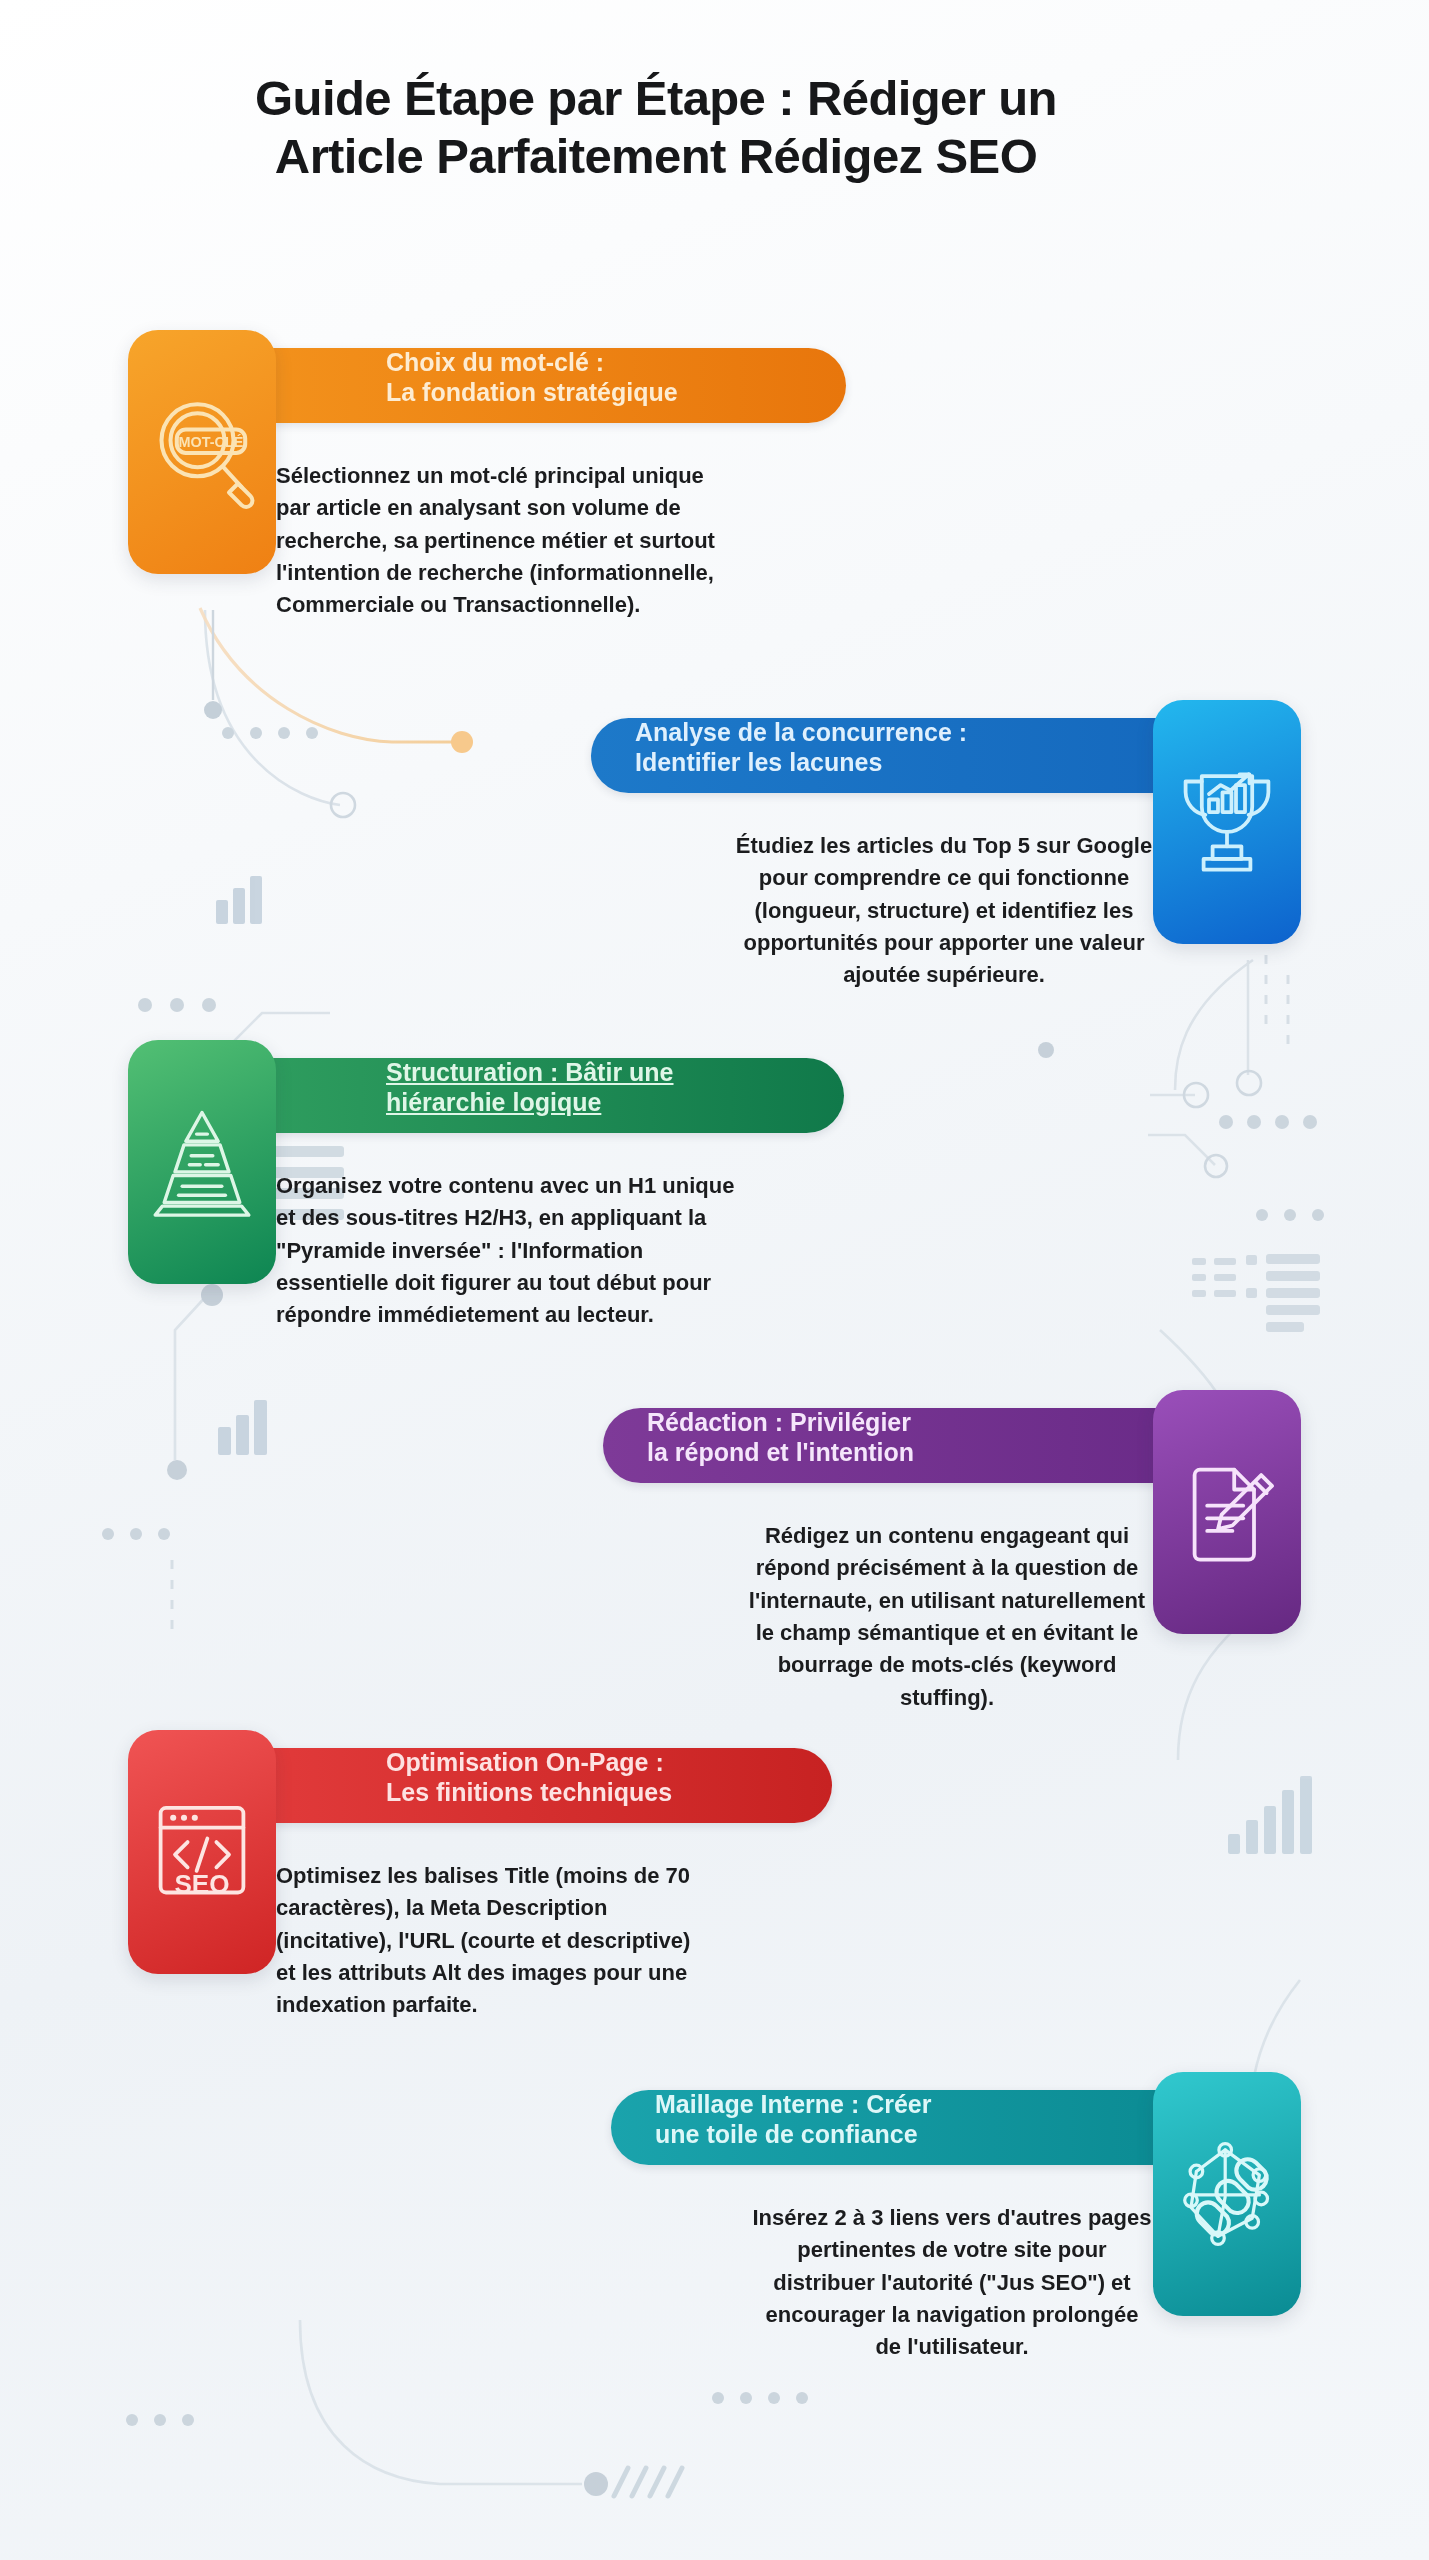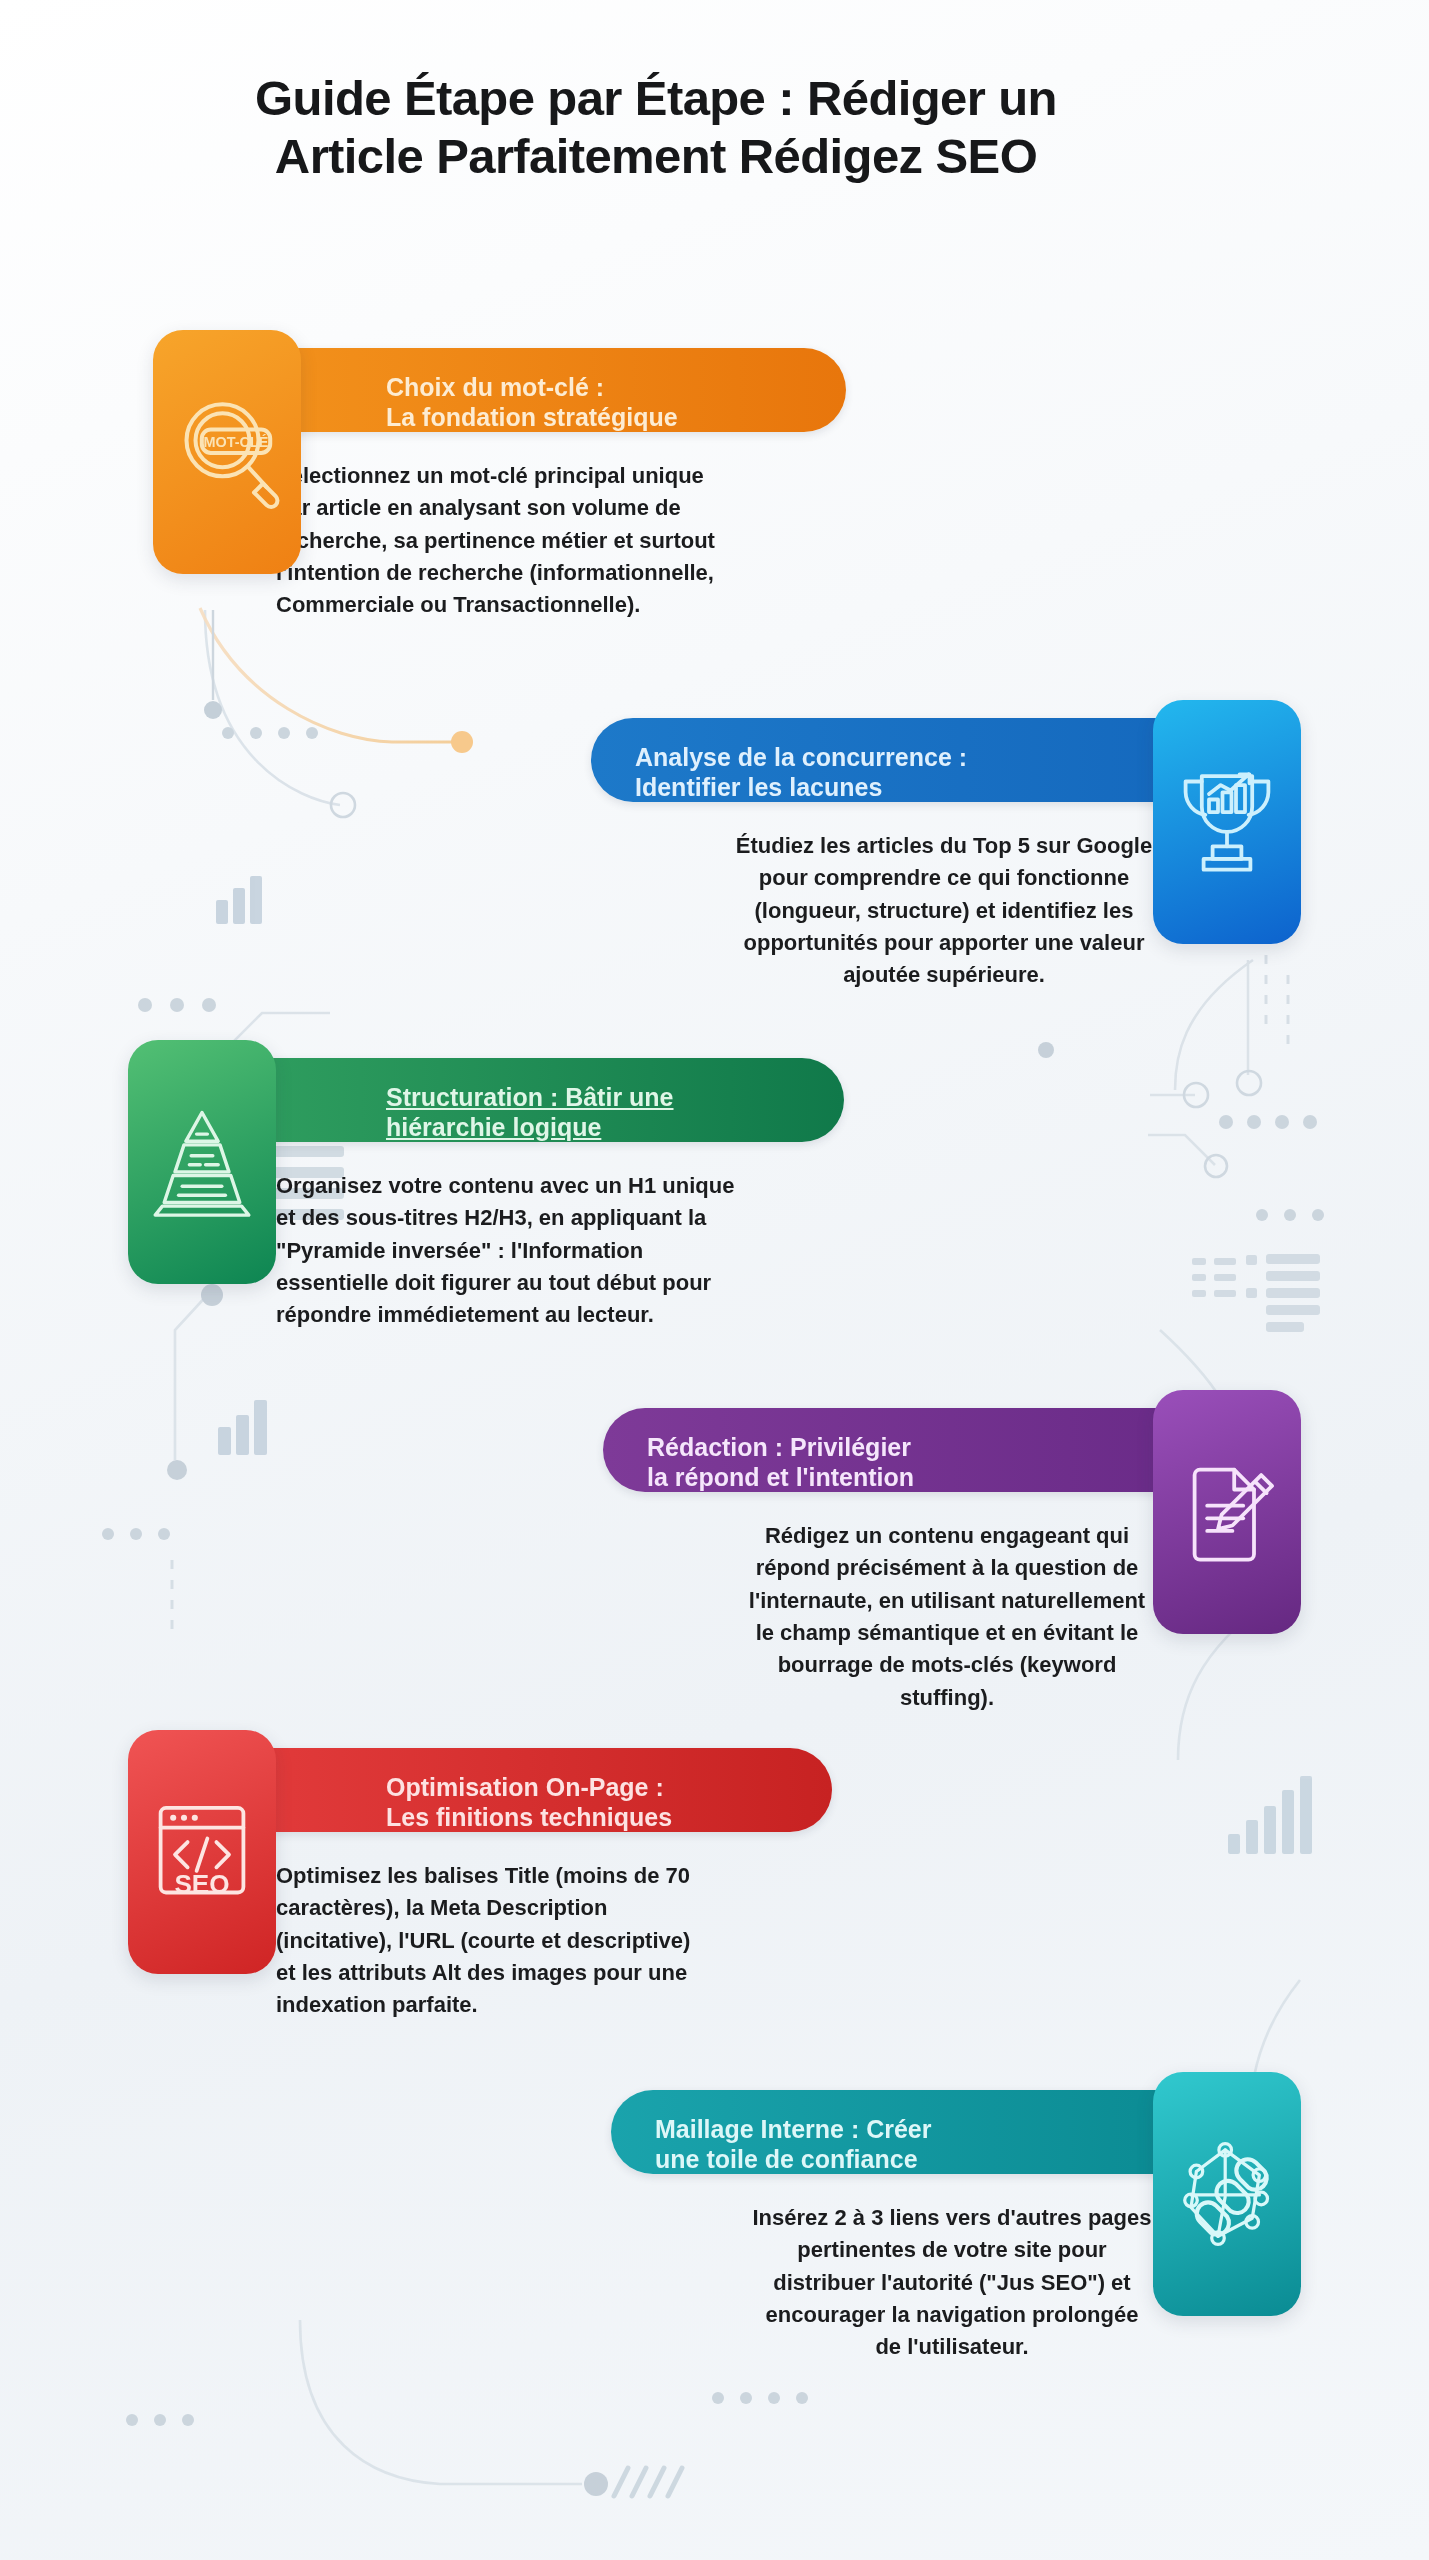--- a/index.html
+++ b/index.html
@@ -30,22 +30,22 @@
 
   .icon-tile {
     position:absolute; width:148px; height:244px;
     border-radius:30px; z-index:4;
     display:flex; align-items:center; justify-content:center;
     box-shadow: 0 6px 18px rgba(40,50,70,0.13);
   }
   .icon-tile svg { width:108px; height:126px; display:block; }
 
   .banner {
-    position:absolute; height:84px; z-index:3;
-    display:flex; align-items:flex-end;
+    position:absolute; height:75px; z-index:3;
+    display:flex; align-items:flex-start;
     box-shadow: 0 3px 9px rgba(40,50,70,0.12);
   }
   .banner-text {
     font-size:25px; font-weight:bold; line-height:1.18;
     color:#fdf3e6; white-space:pre-line;
   }
 
   .body-text {
     position:absolute; z-index:3;
     font-size:22px; font-weight:bold; line-height:1.47;
@@ -209,21 +209,21 @@
   <div class="title-wrap">
     <div class="title-line">Guide Étape par Étape : Rédiger un</div>
     <div class="title-line">Article Parfaitement Rédigez SEO</div>
   </div>
 
   <div class="step left" style="left:128px; top:330px; width:1060px; height:250px;">
     <div class="banner" style="width:600px; background:linear-gradient(90deg,#f3921c,#e8760c);">
       <div class="banner-text" style="color:#fdecd2;">Choix du mot-clé :
 La fondation stratégique</div>
     </div>
-    <div class="icon-tile" style="background:linear-gradient(150deg,#f7a52b,#ef8013);margin-left:25px;">
+    <div class="icon-tile" style="background:linear-gradient(150deg,#f7a52b,#ef8013);">
       <svg viewBox="0 0 120 130" fill="none" stroke="#fbe3b4" stroke-width="4.5" stroke-linecap="round" stroke-linejoin="round">
         <circle cx="55" cy="52" r="40"></circle>
         <circle cx="55" cy="52" r="30"></circle>
         <line x1="83" y1="81" x2="104" y2="104"></line>
         <path d="M100 100 l14 14 a7 7 0 0 1 -10 10 l-14 -14 z"></path>
         <rect x="32" y="40" width="76" height="26" rx="10" fill="none"></rect>
         <text x="70" y="59" font-family="Liberation Sans, sans-serif" font-size="16" font-weight="bold" fill="#fbe3b4" stroke="none" text-anchor="middle">MOT-CLÉ</text>
       </svg>
     </div>
     <div class="body-text" style="width:450px;">Sélectionnez un mot-clé principal unique par article en analysant son volume de recherche, sa pertinence métier et surtout l'intention de recherche (informationnelle, Commerciale ou Transactionnelle).</div>

